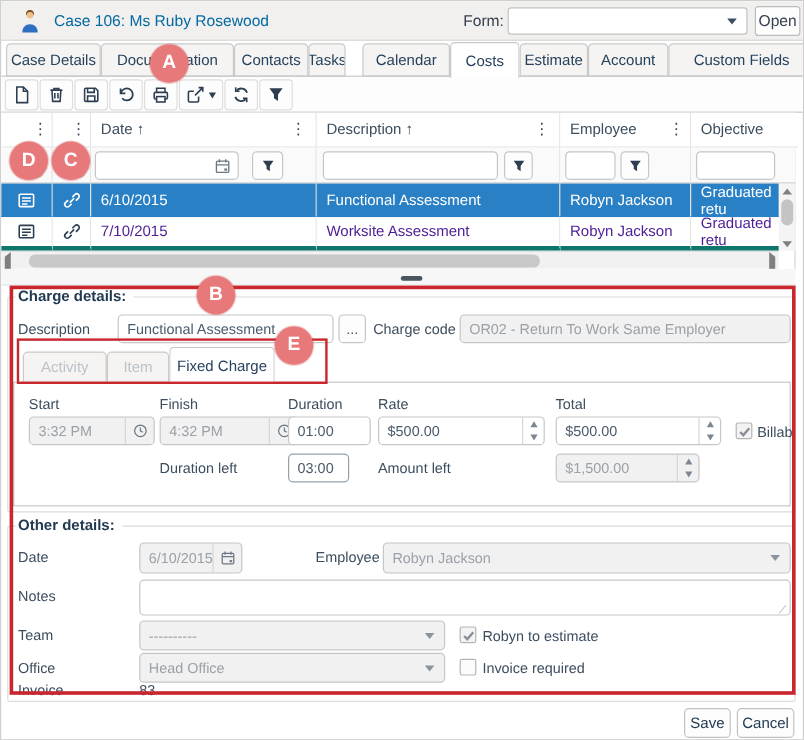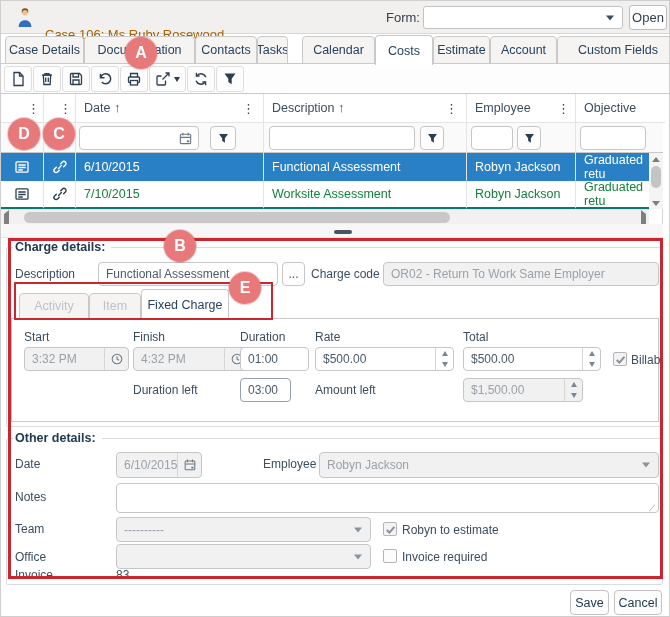--- a/index.html
+++ b/index.html
@@ -4,21 +4,21 @@
 <style>
   * { box-sizing: border-box; margin: 0; padding: 0; }
   html,body { background:#fff; }
   body { font-family:"Liberation Sans","DejaVu Sans",sans-serif; }
   #stage { position:relative; width:670px; height:617px; background:#fff;
            border:1px solid #cfcfcf; overflow:hidden; color:#3c4d5e; font-size:12px; }
   .abs { position:absolute; }
 
   
   .topbar { left:0; top:0; width:668px; height:33px; background:#f1f0ee; border-bottom:1px solid #d9d7d4; }
-  .case-title { left:44px; top:26px; font-size:13px; color:#a16207; }
+  .case-title { left:44px; top:9px; font-size:13px; color:#0369a1; }
   .form-label { left:385px; top:9px; font-size:13px; color:#333f4d; }
   .form-select { left:422px; top:5px; width:200px; height:23px; background:#fff; border:1px solid #c2c2c2; border-radius:3px; }
   .open-btn { left:628px; top:4px; width:38px; height:25px; background:#fdfdfd; border:1px solid #bdbdbd; border-radius:3px;
               display:flex; align-items:center; justify-content:center; font-size:13px; color:#333f4d; }
 
   
   .tab { top:35px; height:28px; background:#f5f4f2; border:1px solid #c9c9c9; border-radius:4px 4px 0 0;
          display:flex; align-items:center; justify-content:center; font-size:12.5px; color:#27425e; z-index:1; overflow:hidden; }
   .tab.active { background:#fff; top:34px; height:30px; border-bottom:none; z-index:3; }
   .tabline { left:0; top:62px; width:668px; height:1px; background:#c9c9c9; z-index:2; }
@@ -32,21 +32,21 @@
   
   .grid { left:0; top:93px; width:662px; height:130px; background:#fff; border-right:1px solid #d5d5d5; }
   .gcell { position:absolute; border-right:1px solid #e4e4e4; display:flex; align-items:center; overflow:hidden; }
   .ghead { height:29px; top:0; font-size:12.5px; color:#3c4d5e; padding:0 8px; background:#fff; border-bottom:1px solid #e4e4e4; }
   .kebab { position:absolute; right:3px; top:50%; transform:translateY(-50%); color:#38495a; font-size:13px; letter-spacing:0; }
   .gfilter { height:30px; top:29px; background:#fafafa; border-bottom:1px solid #c9c9c9; }
   .finput { position:absolute; background:#fff; border:1px solid #c6c6c6; border-radius:4px; height:24px; }
   .fbtn { position:absolute; width:26px; height:24px; background:#fdfdfd; border:1px solid #c6c6c6; border-radius:4px;
           display:flex; align-items:center; justify-content:center; color:#2c3e50; }
   .fbtn svg { width:13px; height:13px; }
-  .grow { height:28px; font-size:12.5px; color:#15803d; padding:0 8px; border-bottom:2px solid #0f766e; background:#fff; }
+  .grow { height:28px; font-size:12.5px; color:#4c1d95; padding:0 8px; border-bottom:4px solid #0f766e; background:#fff; }
   .grow.sel { background:#2a80c5; color:#fff; border-bottom:1px solid #2a80c5; }
   .rowicon { color:#2c3e50; } .sel .rowicon { color:#fff; }
   .rowicon svg { width:16px; height:16px; display:block; margin:auto; }
 
   
   .vscroll { left:648px; top:59px; width:14px; height:56px; background:#f4f4f4; }
   .varrow { position:absolute; left:0; width:14px; height:12px; display:flex; align-items:center; justify-content:center; }
   .vthumb { position:absolute; left:2px; width:10px; border-radius:5px; background:#c4c4c4; }
   .hscroll { left:0; top:208px; width:648px; height:15px; background:#f1f1f1; border-top:1px solid #e0e0e0; }
   .hthumb { position:absolute; top:2px; height:11px; border-radius:6px; background:#c8c8c8; }
@@ -516,20 +516,21 @@
   </div>
   <span class="chk checked" style="left:382px;top:521px">
       <svg viewBox="0 0 11 11">
         <use href="#i-check"></use>
       </svg>
     </span>
   <div class="abs lbl" style="left:401px;top:522px">Robyn to estimate</div>
 
   <div class="abs lbl" style="left:14px;top:549px">Office</div>
   <div class="inp dis" style="left:115px;top:543px;width:255px;height:25px">
+    <span class="txt">Head Office</span>
     <span class="ddarrow"></span>
   </div>
   <span class="chk" style="left:382px;top:548px"></span>
   <div class="abs lbl" style="left:401px;top:549px">Invoice required</div>
 
   <div class="abs lbl" style="left:14px;top:567px">Invoice</div>
   <div class="abs lbl" style="left:115px;top:567px">83</div>
 
   <div class="footer-btn" style="left:569px;width:39px">
       <span>Save</span>

